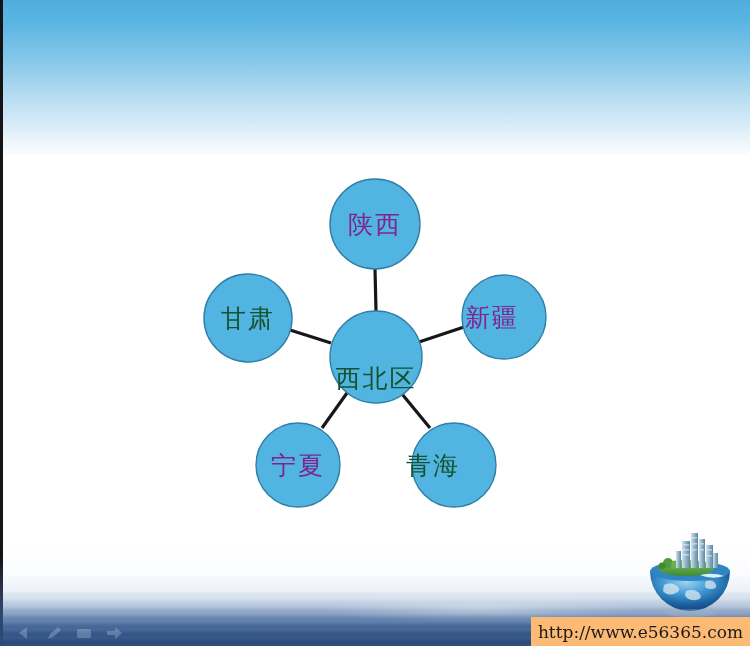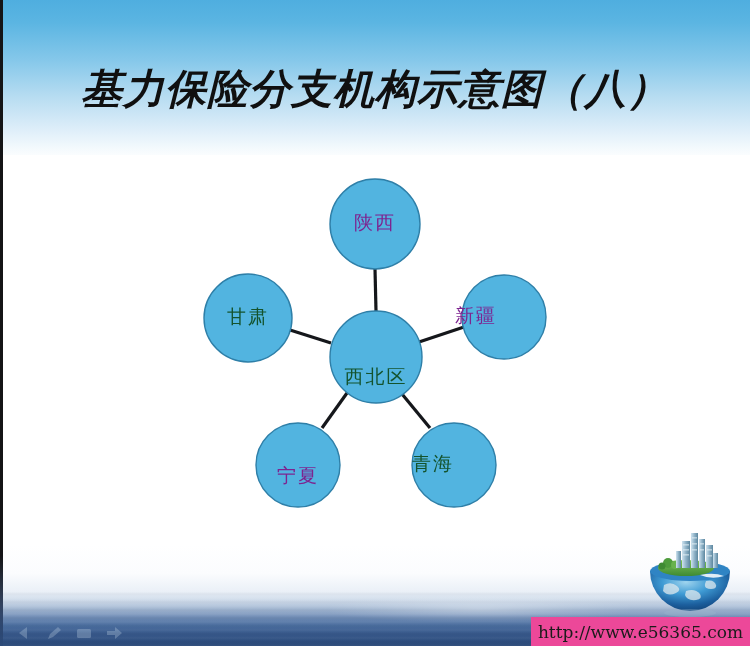--- a/index.html
+++ b/index.html
@@ -109,42 +109,42 @@
     position: absolute;
     left: 0; top: 0;
     width: 750px;
     height: 646px;
     pointer-events: none;
   }
   .diagram svg { display: block; }
   .node-label {
     position: absolute;
     text-align: center;
-    font-family: Liberation Mono, monospace;
-    font-size: 19px;
+    font-family: Liberation Sans, sans-serif;
+    font-size: 25px;
     letter-spacing: 2px;
     line-height: 1;
     white-space: nowrap;
     transform: translate(-50%, -50%);
   }
   .lab-black { color: #14532d; }
   .lab-purple { color: #7d2490; }
   
   .logo {
     position: absolute;
     left: 642px; top: 527px;
     width: 96px; height: 92px;
   }
   .logo svg { display: block; }
   
   .url-bar {
     position: absolute;
     left: 531px; top: 617px;
     width: 219px; height: 29px;
-    background: #ec4899;
+    background: #fdba74;
     display: flex;
     align-items: center;
     justify-content: center;
   }
   .url-text {
     font-family: "DejaVu Serif", "Liberation Serif", serif;
     font-size: 17px;
     color: #1b1b1b;
     letter-spacing: 0px;
     white-space: nowrap;
@@ -167,21 +167,20 @@
 
 <div id="slide">
 
   <div class="bg-sky"></div>
   <div class="bg-mid"></div>
   <div class="bg-sea"></div>
   <div class="sea-ripples"></div>
   <div class="sea-glare"></div>
   <div class="edge-left-fade"></div>
 
-  <div class="title">基力保险分支机构示意图（八）</div>
 
   <div class="diagram">
     <svg width="750" height="646" viewBox="0 0 750 646">
       <g stroke="#15171b" stroke-width="3.2" stroke-linecap="butt">
         <line x1="376" y1="311" x2="375" y2="269"></line>
         <line x1="419" y1="342" x2="464" y2="327"></line>
         <line x1="402" y1="394" x2="430" y2="428"></line>
         <line x1="347" y1="393" x2="322" y2="428"></line>
         <line x1="331" y1="343" x2="290" y2="330"></line>
       </g>
@@ -190,23 +189,23 @@
         <circle cx="375" cy="224" r="45" fill="#52B4E0" stroke="#2E7FA8" stroke-width="1.4"></circle>
         <circle cx="504" cy="317" r="42" fill="#52B4E0" stroke="#2E7FA8" stroke-width="1.4"></circle>
         <circle cx="298" cy="465" r="42" fill="#52B4E0" stroke="#2E7FA8" stroke-width="1.4"></circle>
         <circle cx="454" cy="465" r="42" fill="#52B4E0" stroke="#2E7FA8" stroke-width="1.4"></circle>
         <circle cx="376" cy="357" r="46" fill="#52B4E0" stroke="#2E7FA8" stroke-width="1.4"></circle>
       </g>
     </svg>
   </div>
 
   <div class="node-label lab-purple" style="left:375px; top:224px;">陕西</div>
-  <div class="node-label lab-purple" style="left:476px; top:317px;text-align:center;">新疆</div>
+  <div class="node-label lab-purple" style="left:492px; top:317px;text-align:center;">新疆</div>
   <div class="node-label lab-black" style="left:433px; top:465px;">青海</div>
-  <div class="node-label lab-purple" style="left:298px; top:477px;">宁夏</div>
+  <div class="node-label lab-purple" style="left:298px; top:465px;">宁夏</div>
   <div class="node-label lab-black" style="left:248px; top:318px;">甘肃</div>
   <div class="node-label lab-black" style="left:376px; top:378px;">西北区</div>
 
   <div class="logo">
     <svg width="96" height="92" viewBox="0 0 96 92">
       <defs>
         <radialGradient id="oceanG" cx="45%" cy="28%" r="78%">
           <stop offset="0%" stop-color="#9fd4ee"></stop>
           <stop offset="38%" stop-color="#3f9bd4"></stop>
           <stop offset="72%" stop-color="#1c5f9e"></stop>

